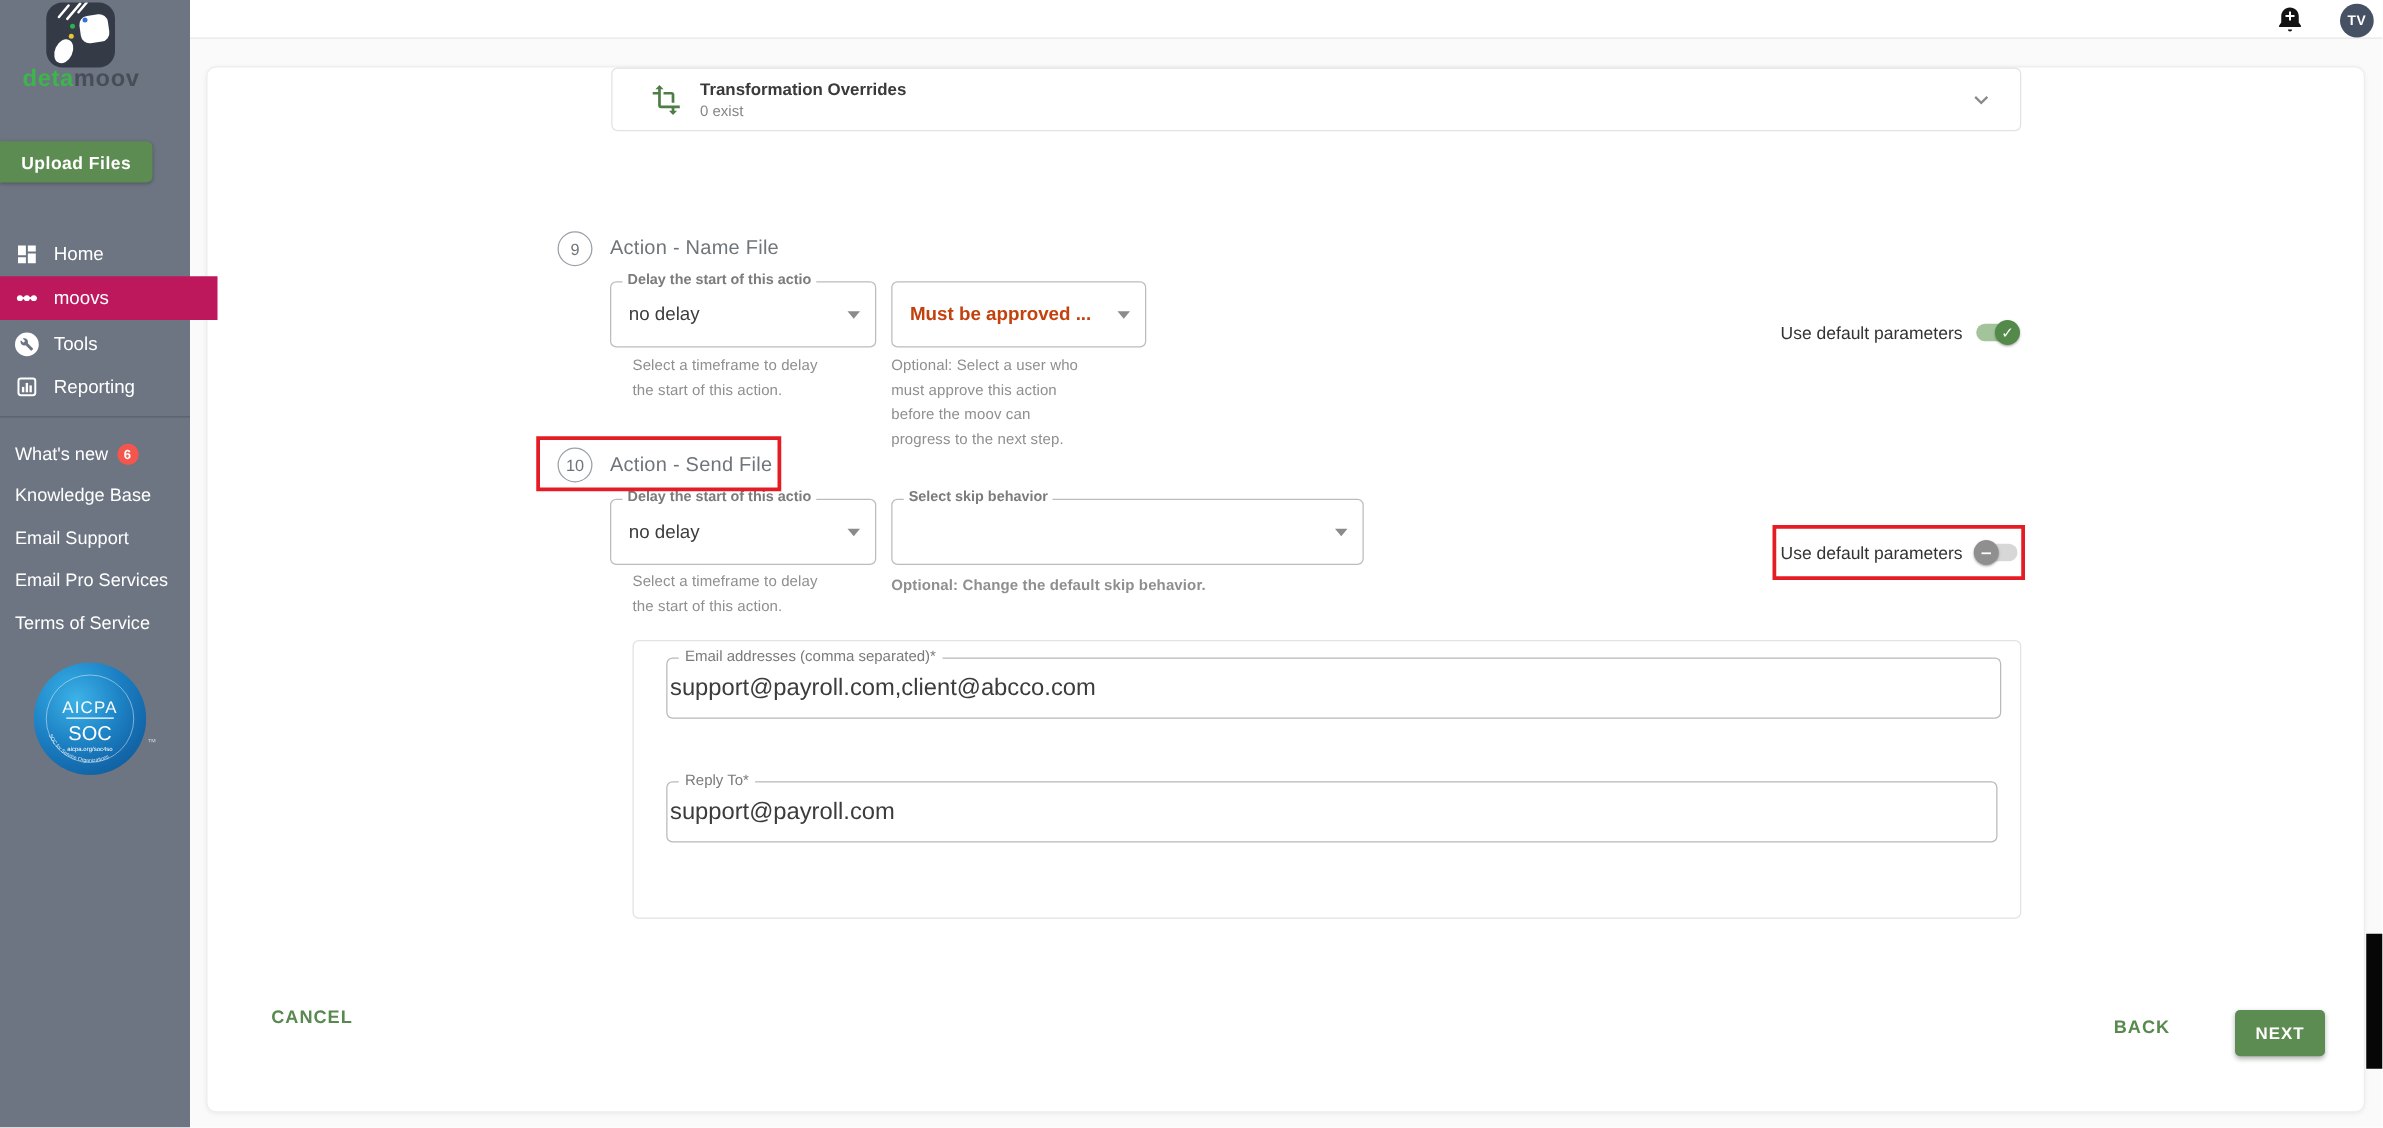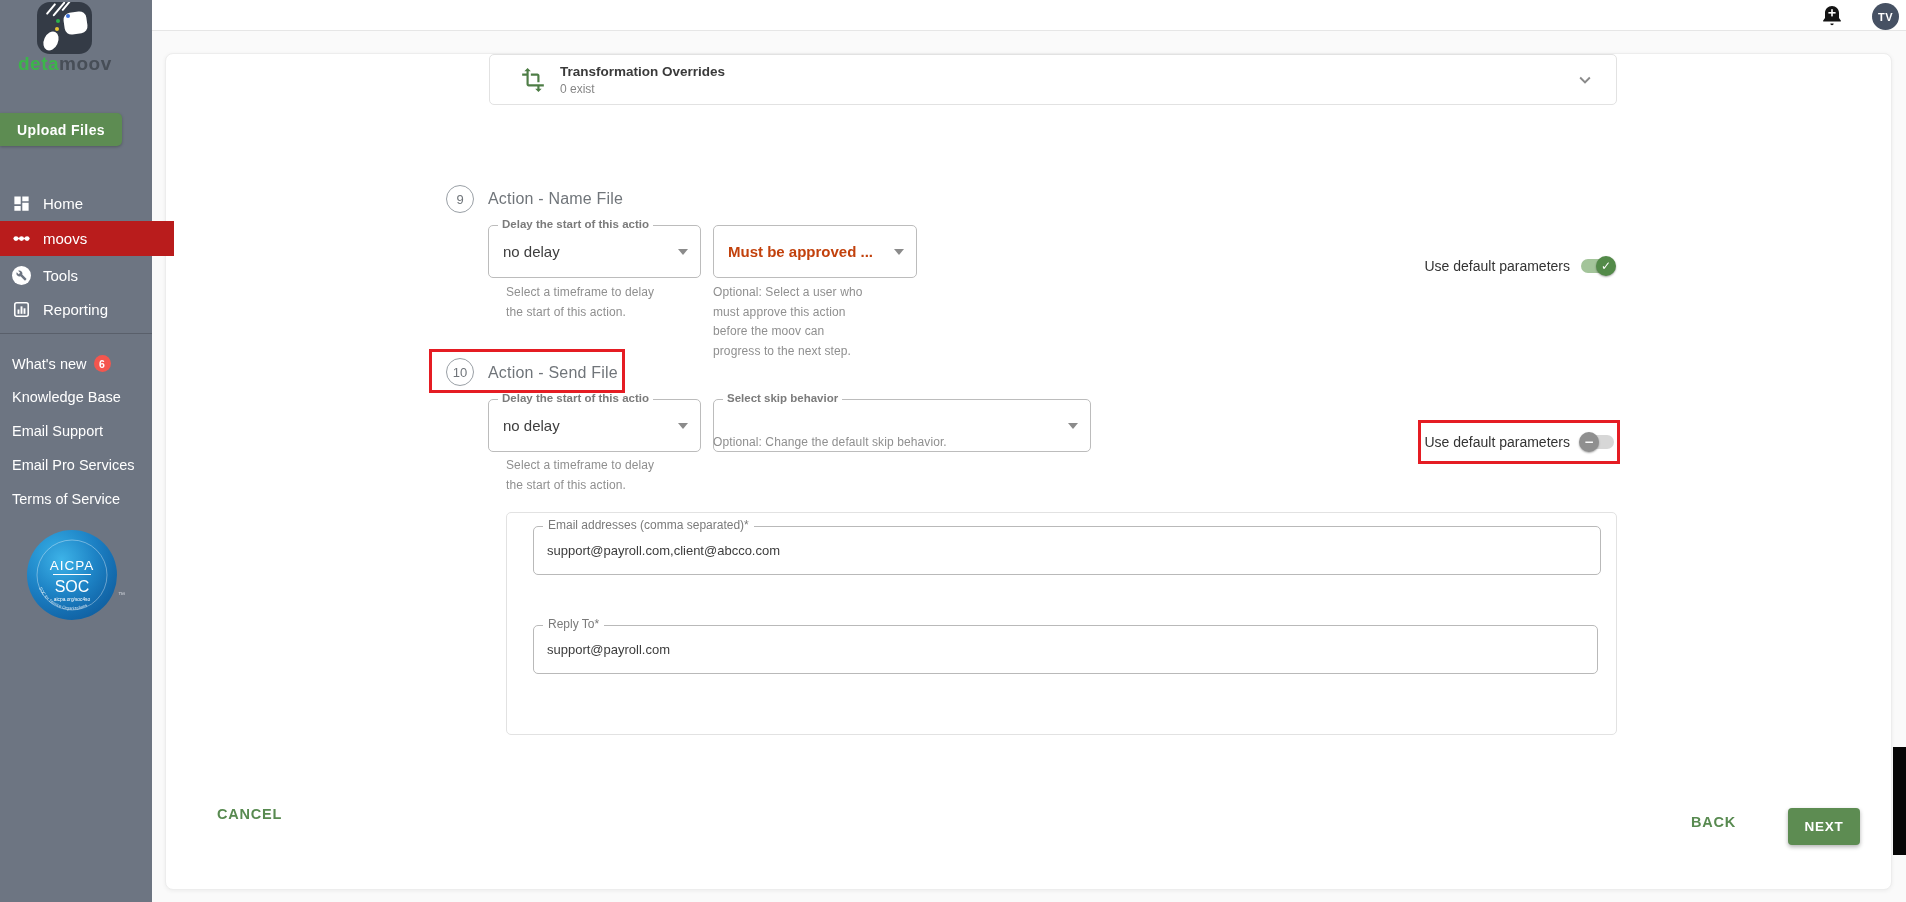--- a/index.html
+++ b/index.html
@@ -10,21 +10,21 @@
   .sidebar { position:absolute; left:0; top:0; width:152px; height:902px; background:#6d7582; z-index:5; }
   .logo-icon { position:absolute; left:37px; top:2px; width:55px; height:52px; background:#343b46; border-radius:13px; overflow:hidden; }
   .logo-icon .blob1 { position:absolute; left:27px; top:10px; width:23px; height:22px; background:#fff; border-radius:7px; transform:rotate(-8deg); }
   .logo-icon .blob2 { position:absolute; left:7px; top:29px; width:14px; height:20px; background:#fff; border-radius:50%; transform:rotate(25deg); }
   .logo-icon .ln { position:absolute; width:2px; background:#fff; border-radius:2px; transform:rotate(40deg); }
   .logo-icon .dot { position:absolute; width:4px; height:4px; border-radius:50%; }
   .logo-text { position:absolute; left:18px; top:53px; font-size:19px; font-weight:bold; letter-spacing:.5px; white-space:nowrap; }
   .logo-text .p1 { color:#3cb54a; } .logo-text .p2 { color:#474e57; }
   .upload-btn { position:absolute; left:0; top:113px; width:122px; height:33px; background:#5d8c52; border:none; border-radius:0 5px 5px 0; color:#fff; font-weight:bold; font-size:14px; letter-spacing:.4px; box-shadow:0 1px 3px rgba(0,0,0,.25); cursor:pointer; font-family:inherit; }
   .nav-item { position:absolute; left:0; width:174px; height:34px; display:flex; align-items:center; padding-left:12px; gap:12px; color:#fff; font-size:15px; font-weight:500; cursor:pointer; }
-  .nav-item.active { background:#b91c1c; height:35px; }
+  .nav-item.active { background:#be185d; height:35px; }
   .nav-item svg { flex:0 0 auto; }
   .tool-circle { width:19px; height:19px; background:#fff; border-radius:50%; display:flex; align-items:center; justify-content:center; }
   .side-divider { position:absolute; left:0; top:333px; width:152px; height:1px; background:rgba(0,0,0,.18); }
   .side-link { position:absolute; left:12px; color:#fff; font-size:14.5px; font-weight:500; cursor:pointer; display:flex; align-items:center; gap:7px; }
   .badge { display:inline-flex; align-items:center; justify-content:center; width:17px; height:17px; border-radius:50%; background:#f4564e; color:#fff; font-size:10.5px; font-weight:bold; }
   .soc-tm { position:absolute; left:118px; top:591px; font-size:7px; color:#cfd3da; }
 
   
   .topbar { position:absolute; left:152px; top:0; width:1754px; height:31px; background:#fff; border-bottom:1px solid #e6e6e6; }
   .bell { position:absolute; left:1820px; top:4px; width:24px; height:24px; cursor:pointer; }
@@ -58,21 +58,21 @@
   .switch.on .track { background:#a3c49a; }
   .switch.off .track { background:#d7d7d7; }
   .switch .thumb { position:absolute; top:0; width:20px; height:20px; border-radius:50%; box-shadow:0 1px 2px rgba(0,0,0,.35); color:#fff; display:flex; align-items:center; justify-content:center; font-family:"DejaVu Sans",sans-serif; font-size:12px; font-weight:bold; }
   .switch.on .thumb { right:0; background:#538a49; }
   .switch.off .thumb { left:0; background:#8f8f8f; }
 
   .annot { position:absolute; border:3px solid #e51c23; z-index:4; pointer-events:none; }
 
   .email-card { position:absolute; left:340px; top:458px; width:1111px; height:223px; border:1px solid #e2e2e2; border-radius:5px; background:#fff; }
   .field { position:absolute; }
-  .field input { width:100%; height:100%; border:1px solid #b9b9b9; border-radius:5px; font-family:inherit; font-size:13px; color:#3c3c3c; padding:0 13px; outline:none; background:#fff; }
+  .field input { width:100%; height:100%; border:1px solid #b9b9b9; border-radius:5px; font-family:inherit; font-size:19px; color:#3c3c3c; padding:0 2px; outline:none; background:#fff; }
   .field .lbl { position:absolute; top:-8px; left:10px; background:#fff; padding:0 5px; font-size:12px; color:#7a7a7a; }
 
   .text-btn { position:absolute; background:none; border:none; color:#588a50; font-weight:bold; font-size:14.5px; letter-spacing:.8px; cursor:pointer; font-family:inherit; }
   .next-btn { position:absolute; left:1622px; top:754px; width:72px; height:37px; background:#5d8c52; border:none; border-radius:4px; color:#fff; font-weight:bold; font-size:13.5px; letter-spacing:.8px; box-shadow:0 2px 4px rgba(0,0,0,.3); cursor:pointer; font-family:inherit; }
 </style>
 </head>
 <body>
 
 <div class="sidebar">
   <div class="logo-icon">
@@ -237,21 +237,21 @@
   </div>
   <div class="sel" style="left:547px; top:345px; width:378px; height:53px;">
     <span class="lbl">Select skip behavior</span>
     <span class="arrow"></span>
   </div>
 
   <div class="helper" style="left:340px; top:402px;">
     <div>Select a timeframe to delay</div>
     <div>the start of this action.</div>
   </div>
-  <div class="helper" style="left:547px; top:379px;">
+  <div class="helper" style="left:547px; top:405px;font-weight:bold;">
     <div>Optional: Change the default skip behavior.</div>
   </div>
 
   <div class="annot" style="left:1252px; top:366px; width:202px; height:44px;"></div>
   <div class="toggle-row" style="top:378px;">
     <span class="toggle-label">Use default parameters</span>
     <span class="switch off">
       <span class="track"></span>
       <span class="thumb">−</span>
     </span>

